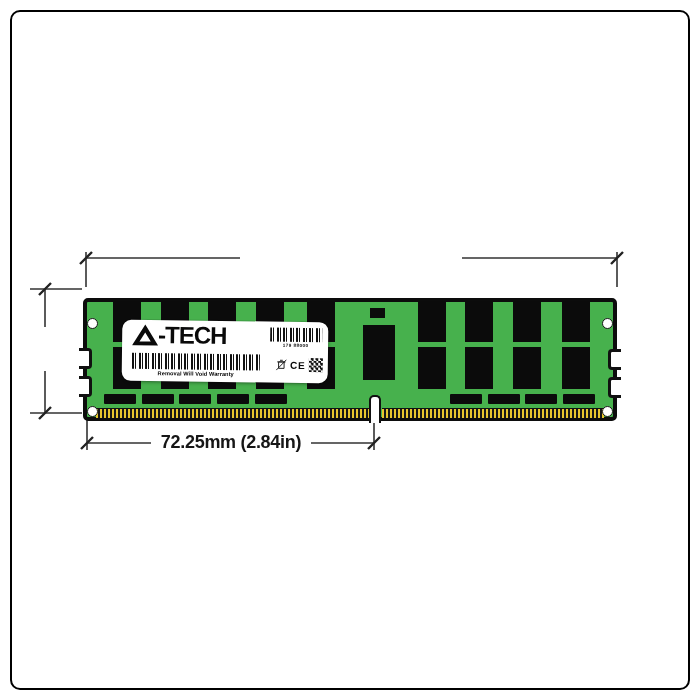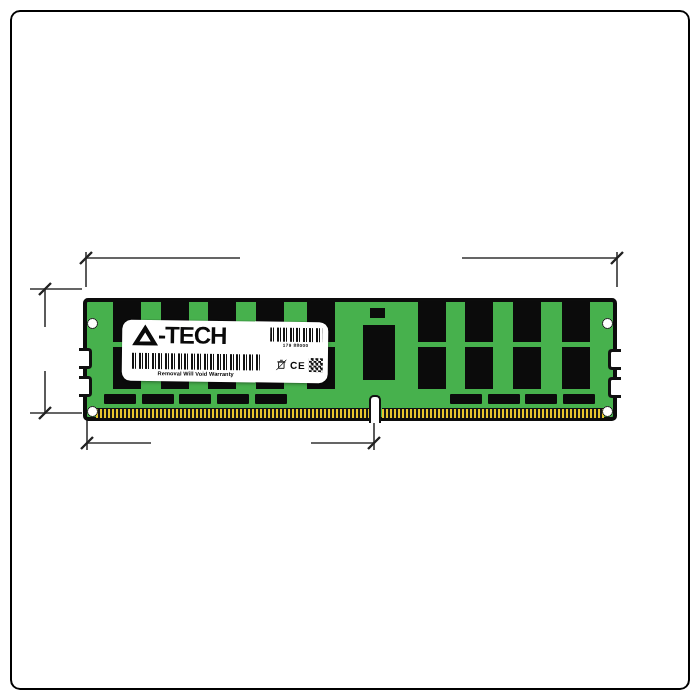--- a/index.html
+++ b/index.html
@@ -74,20 +74,21 @@
       <path d="M87 414 V450 M374 411 V450"></path>
       <path d="M87 443 H151 M311 443 H374"></path>
     </g>
     <g stroke="#222" stroke-width="2.4" fill="none">
       <path d="M80 264 L92 252 M611 264 L623 252"></path>
       <path d="M39 295 L51 283 M39 419 L51 407"></path>
       <path d="M81 449 L93 437 M368 449 L380 437"></path>
     </g>
   </svg>
 
+  <div class="dim-text dim-bottom">72.25mm (2.84in)</div>
 
   <div class="module">
     <div class="pcb"></div>
     <div class="chip-field">
         <div class="col" style="left: 30px;">
           <div class="chip t"></div>
           <div class="chip b"></div>
         </div>
         <div class="col" style="left: 78px;">
           <div class="chip t"></div>

